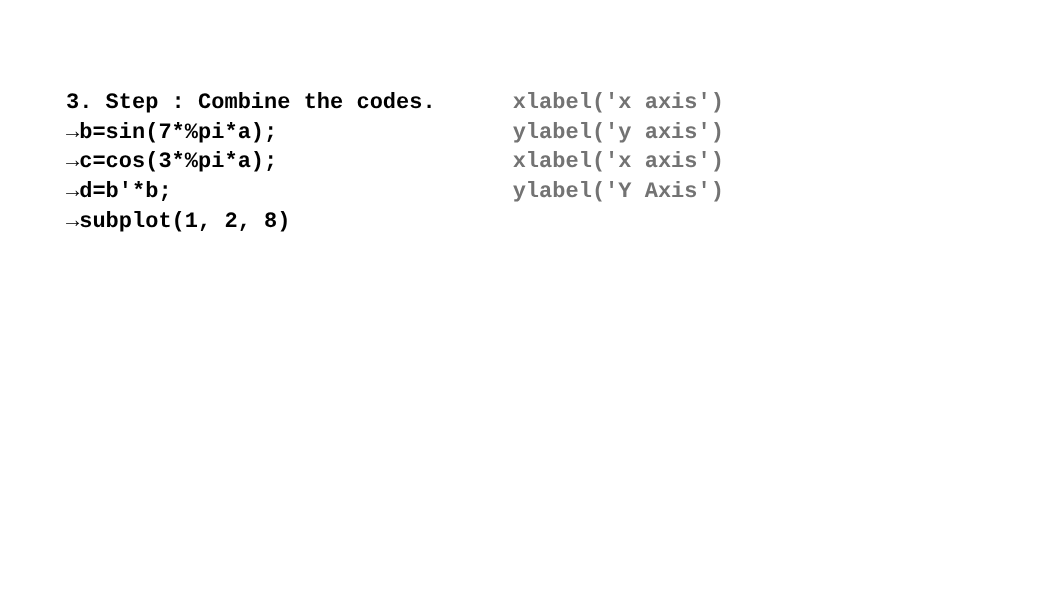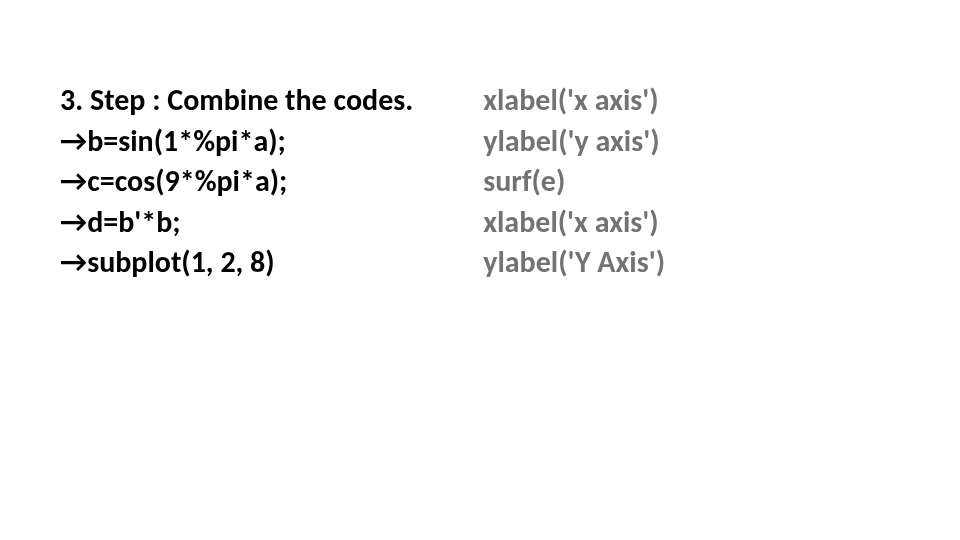--- a/index.html
+++ b/index.html
@@ -26,49 +26,49 @@
     display: flex;
     flex-direction: column;
   }
   .left {
     max-width: 380px;
   }
   .right {
     max-width: 320px;
   }
   .line {
-    font-size: 30px;
+    font-size: 20px;
     line-height: 1.35;
     font-weight: 700;
     color: #000000;
     white-space: nowrap;
+    font-family: Liberation Mono, monospace;
   }
   .line.purple {
     color: #737373;
   }
   .line.wrap {
     white-space: normal;
   }
 </style>
 </head>
 <body>
 
 <div class="slide">
   <div class="columns">
 
     <div class="col left">
       <div class="line wrap">3. Step : Combine the codes.</div>
-      <div class="line">→b=sin(1*%pi*a);</div>
-      <div class="line">→c=cos(9*%pi*a);</div>
+      <div class="line">→b=sin(7*%pi*a);</div>
+      <div class="line">→c=cos(3*%pi*a);</div>
       <div class="line">→d=b'*b;</div>
       <div class="line">→subplot(1, 2, 8)</div>
     </div>
 
     <div class="col right">
       <div class="line purple">xlabel('x axis')</div>
       <div class="line purple">ylabel('y axis')</div>
-      <div class="line purple">surf(e)</div>
       <div class="line purple">xlabel('x axis')</div>
       <div class="line purple">ylabel('Y Axis')</div>
     </div>
 
   </div>
 </div>
 
 </body></html>

